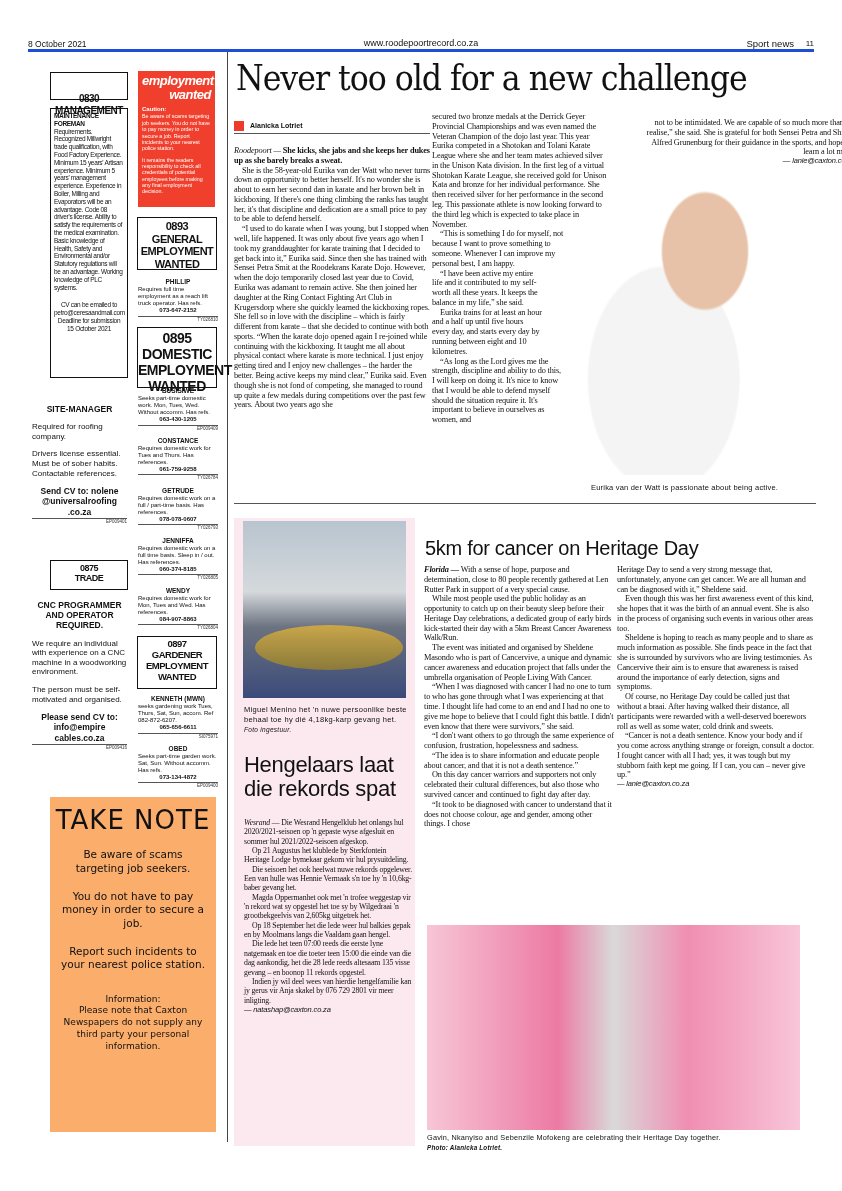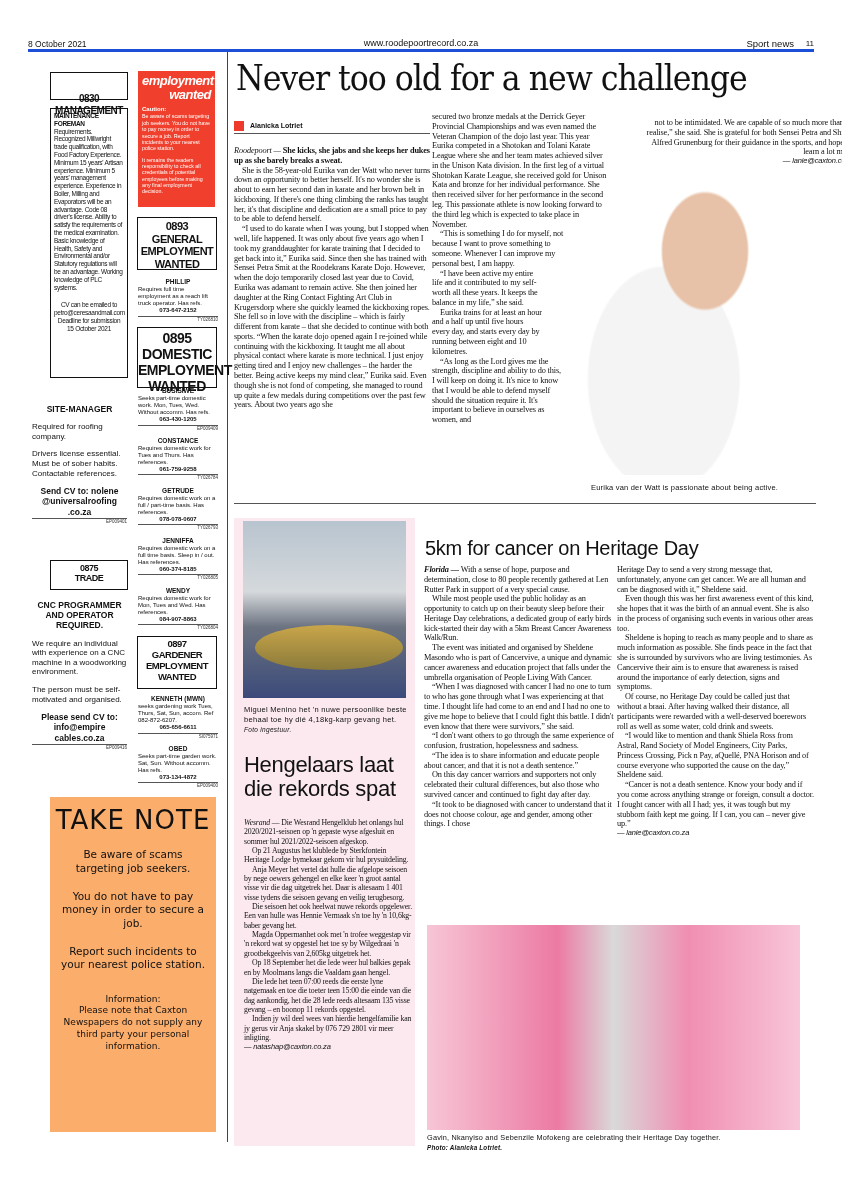--- a/index.html
+++ b/index.html
@@ -249,21 +249,20 @@
 <div class="fishphoto"></div>
 <div class="fish"></div>
 <div class="cap2">
   <span>Miguel Menino het 'n nuwe persoonlike beste behaal toe hy dié 4,18kg-karp gevang het.</span>
   <i>Foto ingestuur.</i>
 </div>
 <div class="h2">Hengelaars laat die rekords spat</div>
 <div class="col c4">
   <p class="first"><i>Wesrand</i> <span>— Die Wesrand Hengelklub het onlangs hul 2020/2021-seisoen op 'n gepaste wyse afgesluit en sommer hul 2021/2022-seisoen afgeskop.</span></p>
   <p>Op 21 Augustus het klublede by Sterkfontein Heritage Lodge bymekaar gekom vir hul prysuitdeling.</p>
-  <p>Anja Meyer het vertel dat hulle die afgelope seisoen by nege oewers gehengel en elke keer 'n groot aantal visse vir die dag uitgetrek het. Daar is altesaam 1 401 visse tydens die seisoen gevang en veilig terugbesorg.</p>
   <p>Die seisoen het ook heelwat nuwe rekords opgelewer. Een van hulle was Hennie Vermaak s'n toe hy 'n 10,6kg-baber gevang het.</p>
   <p>Magda Oppermanhet ook met 'n trofee weggestap vir 'n rekord wat sy opgestel het toe sy by Wilgedraai 'n grootbekgeelvis van 2,605kg uitgetrek het.</p>
   <p>Op 18 September het die lede weer hul balkies gepak en by Moolmans langs die Vaaldam gaan hengel.</p>
   <p>Die lede het teen 07:00 reeds die eerste lyne natgemaak en toe die toeter teen 15:00 die einde van die dag aankondig, het die 28 lede reeds altesaam 135 visse gevang – en boonop 11 rekords opgestel.</p>
   <p>Indien jy wil deel wees van hierdie hengelfamilie kan jy gerus vir Anja skakel by 076 729 2801 vir meer inligting.</p>
   <p class="em">— natashap@caxton.co.za</p>
 </div>
 
 <div class="h3">5km for cancer on Heritage Day</div>
 <div class="col c5">
@@ -274,21 +273,20 @@
   <p>“I don't want others to go through the same experience of confusion, frustration, hopelessness and sadness.</p>
   <p>“The idea is to share information and educate people about cancer, and that it is not a death sentence.”</p>
   <p>On this day cancer warriors and supporters not only celebrated their cultural differences, but also those who survived cancer and continued to fight day after day.</p>
   <p>“It took to be diagnosed with cancer to understand that it does not choose colour, age and gender, among other things. I chose</p>
 </div>
 <div class="col c6">
   <p class="first">Heritage Day to send a very strong message that, unfortunately, anyone can get cancer. We are all human and can be diagnosed with it,” Sheldene said.</p>
   <p>Even though this was her first awareness event of this kind, she hopes that it was the birth of an annual event. She is also in the process of organising such events in various other areas too.</p>
   <p>Sheldene is hoping to reach as many people and to share as much information as possible. She finds peace in the fact that she is surrounded by survivors who are living testimonies. As Cancervive their aim is to ensure that awareness is raised around the importance of early detection, signs and symptoms.</p>
   <p>Of course, no Heritage Day could be called just that without a braai. After having walked their distance, all participants were rewarded with a well-deserved boerewors roll as well as some water, cold drink and sweets.</p>
-  <p>“I would like to mention and thank Shiela Ross from Astral, Rand Society of Model Engineers, City Parks, Princess Crossing, Pick n Pay, aQuellé, PNA Horison and of course everyone who supported the cause on the day,” Sheldene said.</p>
   <p>“Cancer is not a death sentence. Know your body and if you come across anything strange or foreign, consult a doctor. I fought cancer with all I had; yes, it was tough but my stubborn faith kept me going. If I can, you can – never give up.”</p>
   <p class="em">— lanie@caxton.co.za</p>
 </div>
 <div class="photo2"></div>
 <div class="cap3">
   <div>Gavin, Nkanyiso and Sebenzile Mofokeng are celebrating their Heritage Day together.</div>
   <i>Photo: Alanicka Lotriet.</i>
 </div>
 
 </body></html>

